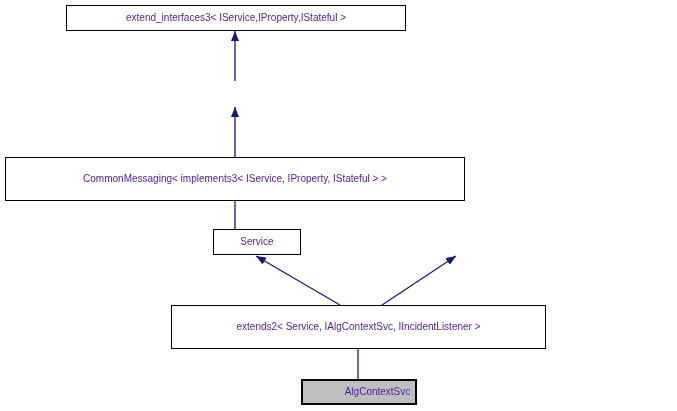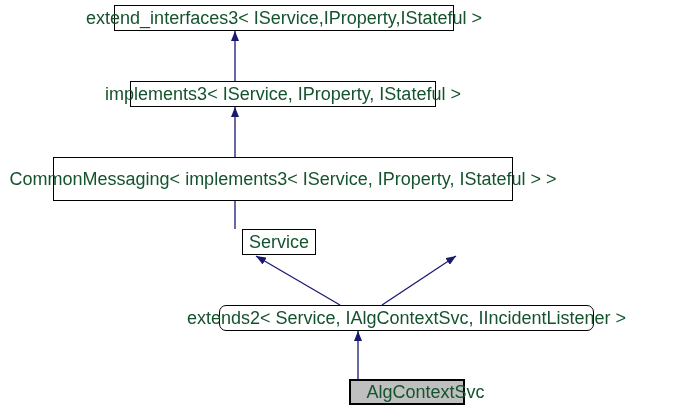--- a/index.html
+++ b/index.html
@@ -33,29 +33,28 @@
     left: 0;
     top: 0;
     width: 677px;
     height: 411px;
   }
   .node {
     position: absolute;
     box-sizing: border-box;
     border: 1px solid var(--border, #000000);
     background: var(--fill, #ffffff);
-    color: #14532d;
-    font-size: 18px;
+    color: #4c1d95;
+    font-size: 10px;
     line-height: 24px;
     display: flex;
     align-items: center;
     justify-content: center;
     white-space: nowrap;
     cursor: pointer;
-    margin-left: 48px;
   }
   .node.selected {
     background: var(--selfill, #bfbfbf);
     border-width: 2px;
     cursor: default;
     padding-left: 37px;
   }
 </style>
 </head>
 <body>
@@ -69,19 +68,18 @@
     </defs>
   <line x1="235" y1="81" x2="235" y2="31" class="edge" marker-end="url(#arrowhead)"></line>
       <line x1="235" y1="157" x2="235" y2="107" class="edge" marker-end="url(#arrowhead)"></line>
       <line x1="235" y1="229" x2="235" y2="183" class="edge" marker-end="url(#arrowhead)"></line>
       <line x1="340" y1="305" x2="256" y2="256" class="edge" marker-end="url(#arrowhead)"></line>
       <line x1="382" y1="305" x2="456" y2="256" class="edge" marker-end="url(#arrowhead)"></line>
       <line x1="358" y1="379" x2="358" y2="331" class="edge" marker-end="url(#arrowhead)"></line>
     </svg>
   <div class="nodes">
       <div class="node" style="left: 66px; top: 5px; width: 340px; height: 26px;">extend_interfaces3&lt; IService,IProperty,IStateful &gt;</div>
-      <div class="node" style="left: 82px; top: 81px; width: 306px; height: 26px;">implements3&lt; IService, IProperty, IStateful &gt;</div>
       <div class="node" style="left: 5px; top: 157px; width: 460px; height: 44px;">CommonMessaging&lt; implements3&lt; IService, IProperty, IStateful &gt; &gt;</div>
-      <div class="node" style="left: 194px; top: 229px; width: 74px; height: 26px;">Service</div>
-      <div class="node" style="left: 171px; top: 305px; width: 375px; height: 26px; border-radius: 7px;">extends2&lt; Service, IAlgContextSvc, IIncidentListener &gt;</div>
+      <div class="node" style="left: 213px; top: 229px; width: 88px; height: 26px;">Service</div>
+      <div class="node" style="left: 171px; top: 305px; width: 375px; height: 44px;">extends2&lt; Service, IAlgContextSvc, IIncidentListener &gt;</div>
       <div class="node selected" style="left: 301px; top: 379px; width: 116px; height: 26px;">AlgContextSvc</div>
     </div>
 </div>
 
 </body></html>

